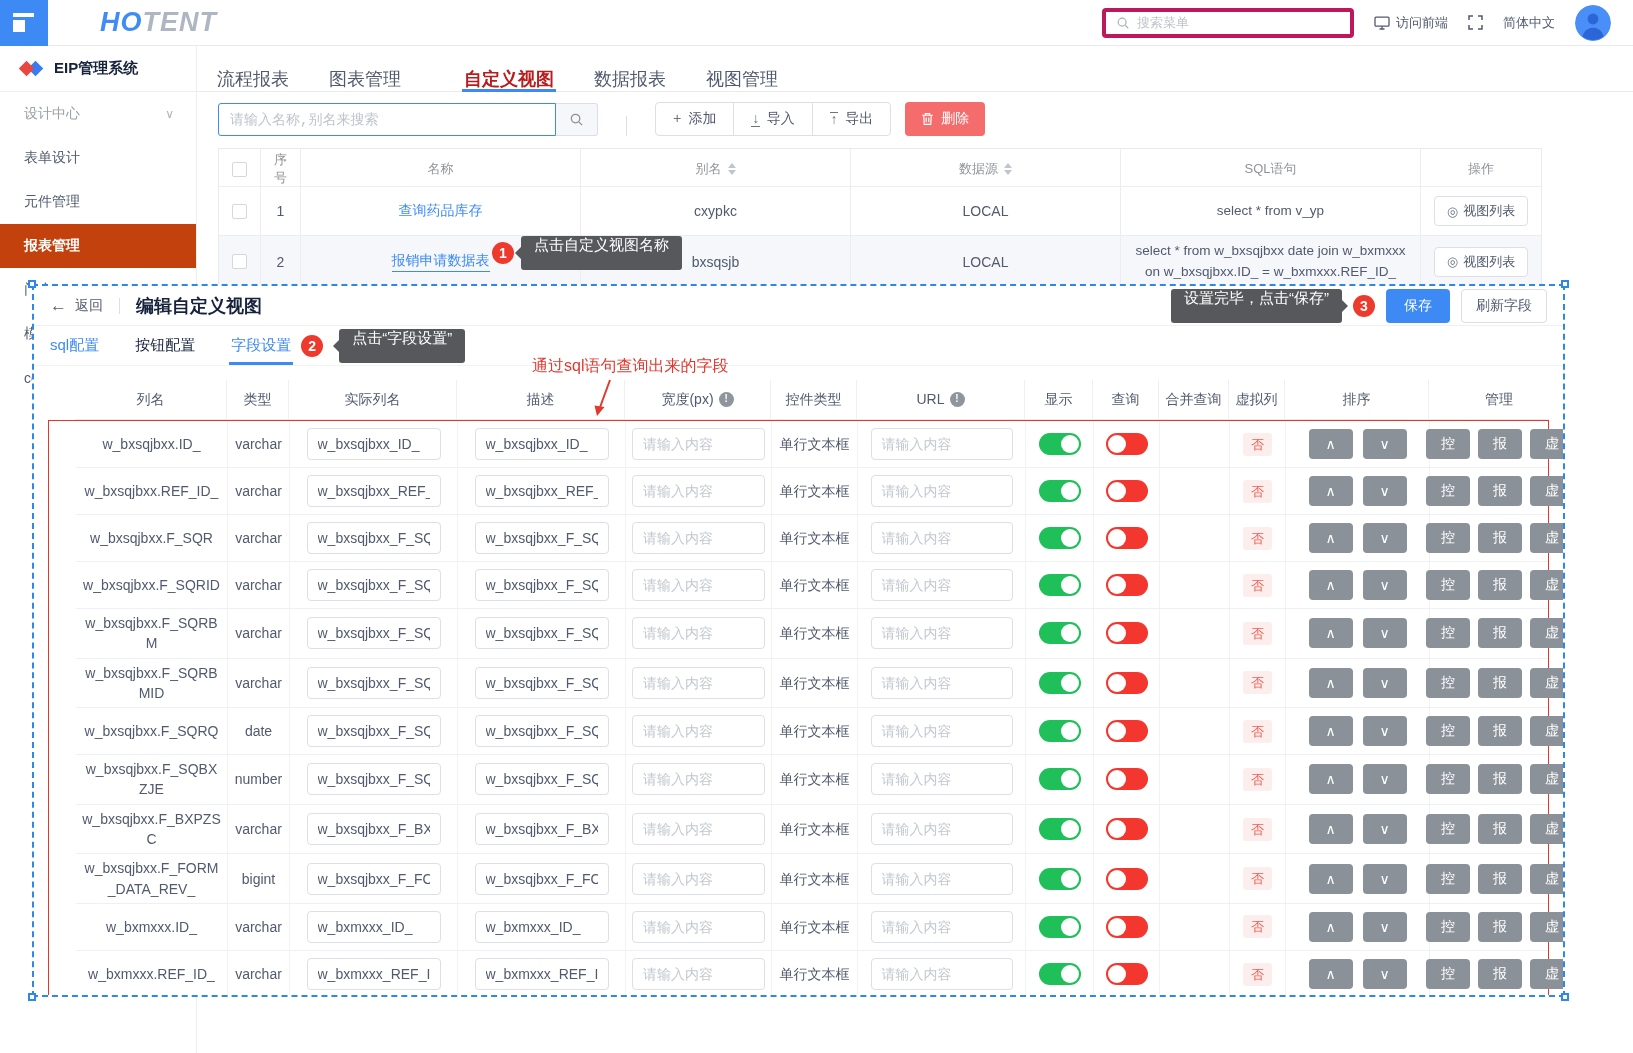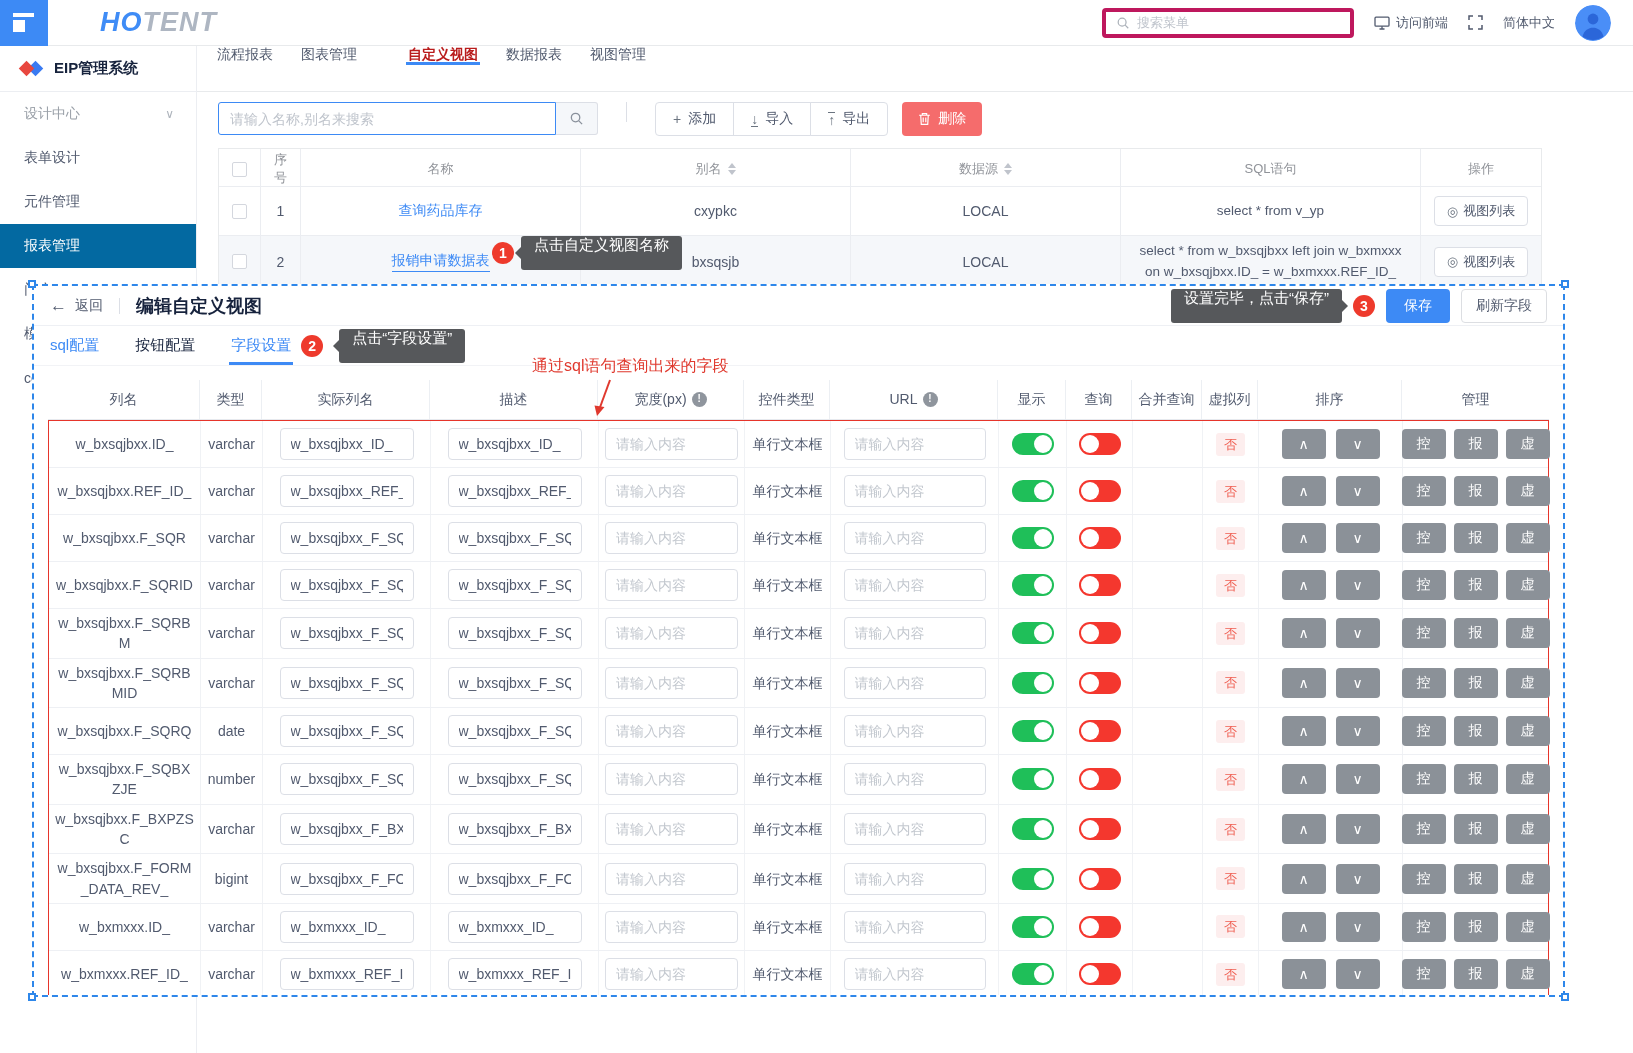--- a/index.html
+++ b/index.html
@@ -30,31 +30,31 @@
   .sys-head { height:46px; border-bottom:1px solid #eceef2; display:flex; align-items:center;
               padding-left:20px; gap:10px; font-size:15px; font-weight:700; color:#17233d; }
   .dia { position:relative; width:24px; height:18px; flex:0 0 auto; }
   .dia i { position:absolute; width:11px; height:11px; top:3px; transform:rotate(45deg); }
   .dia .db { left:10px; background:#3a7bf2; }
   .dia .dr { left:1px; background:#e8473f; }
   .side-item { height:44px; display:flex; align-items:center; padding:0 22px 0 24px; font-size:14px;
                color:#515a6e; cursor:pointer; }
   .side-item .side-chev { margin-left:auto; color:#aeb4bc; font-size:12px; }
   .side-item.muted { color:#9aa0a8; }
-  .side-item.active { background:#0369a1; color:#fff; font-weight:400; }
+  .side-item.active { background:#c2410c; color:#fff; font-weight:700; }
 
   
   .content { position:absolute; left:197px; top:46px; right:0; height:1007px; background:#fff; }
-  .rtabs { height:46px; display:flex; align-items:flex-start; padding-left:18px; gap:24px;
-           border-bottom:1px solid #e8eaec; font-size:14px; }
+  .rtabs { height:46px; display:flex; align-items:flex-end; padding-left:18px; gap:36px;
+           border-bottom:1px solid #e8eaec; font-size:18px; }
   .rtab { display:flex; align-items:center; color:#515a6e; position:relative; cursor:pointer; padding:0 2px; }
   .rtab.active { color:#b91c1c; font-weight:600;margin-left:23px; }
   .rtab.active::after { content:""; position:absolute; left:0; right:0; bottom:-1px; height:3px; background:#3d8af5; }
 
-  .toolbar { margin:10px 0 0 21px; height:34px; display:flex; align-items:flex-start; }
+  .toolbar { margin:10px 0 0 21px; height:34px; display:flex; align-items:flex-end;font-family:Liberation Mono, monospace; }
   .name-search { width:338px; height:33px; border:1px solid #3d8af5; border-radius:3px 0 0 3px;
                  padding:0 11px; font-size:14px; color:#515a6e; outline:none; font-family:inherit; }
   .name-search::placeholder { color:#bfc4cc; }
   .search-btn { width:42px; height:33px; background:#f5f7fa; border:1px solid #dcdfe6; border-left:none;
                 border-radius:0 3px 3px 0; display:flex; align-items:center; justify-content:center; cursor:pointer; }
   .vdiv { width:1px; height:20px; background:#dcdfe6; margin:0 28px; }
   .btn-group { display:flex; }
   .btn-group button { height:34px; padding:0 17px; background:#fff; border:1px solid #dcdfe6;
                       font-size:14px; color:#515a6e; display:flex; align-items:center; gap:7px;
                       cursor:pointer; font-family:inherit; }
@@ -125,21 +125,21 @@
   .ed-tab.hl { color:#3d8af5;text-align:center; }
   .ed-tab.active { color:#3d8af5; }
   .ed-tab.active::after { content:""; position:absolute; left:-2px; right:-2px; bottom:0; height:3px; background:#3d8af5; }
   .tab-badge { margin-left:10px; }
   .tab-tip { margin-left:16px; }
   .field-note { position:absolute; left:498px; top:70px; color:#e0392e; font-size:16px; z-index:3; }
   .note-arrow { position:absolute; left:556px; top:92px; z-index:3; }
 
   
   .ft-wrap { margin:14px 14px 0; }
-  .ft-grid { display:grid; grid-template-columns:152px 62px 168px 168px 146px 86px 168px 68px 66px 70px 56px 144px minmax(140px,1fr); }
+  .ft-grid { display:grid; grid-template-columns:152px 62px 168px 168px 146px 86px 168px 68px 66px 70px 56px 144px minmax(140px,1fr);margin-left:27px; }
   .ft-cell { display:flex; align-items:center; justify-content:center; border-right:1px solid #f0f2f5;
              padding:4px 6px; text-align:center; color:#515a6e; font-size:14px; word-break:break-all;
              line-height:1.45; }
   .ft-grid .ft-cell:last-child { border-right:none; }
   .ft-head { height:40px; border-bottom:1px solid #e6e9ee; }
   .ft-head .ft-cell { color:#515a6e; border-right:1px solid #eceff3; }
   .info-i { width:15px; height:15px; border-radius:50%; background:#8f959d; color:#fff; font-size:10px;
             font-weight:700; display:inline-flex; align-items:center; justify-content:center; margin-left:5px; flex:0 0 auto; }
   .ft-body { border:1px solid #e6352b; }
   .ft-row { min-height:47px; border-bottom:1px solid #eef0f4; }
@@ -332,21 +332,21 @@
           <div class="lt-grid lt-row striped">
             <div class="lt-cell">
               <span class="cb"></span>
             </div>
             <div class="lt-cell">2</div>
             <div class="lt-cell">
               <a class="lt-link u">报销申请数据表</a>
             </div>
             <div class="lt-cell">bxsqsjb</div>
             <div class="lt-cell">LOCAL</div>
-            <div class="lt-cell sql">select * from w_bxsqjbxx left join w_bxmxxx on w_bxsqjbxx.ID_ = w_bxmxxx.REF_ID_</div>
+            <div class="lt-cell sql">select * from w_bxsqjbxx date join w_bxmxxx on w_bxsqjbxx.ID_ = w_bxmxxx.REF_ID_</div>
             <div class="lt-cell">
               <button class="action-btn">
                 <span class="eye">◎</span>
                 <span>视图列表</span>
               </button>
             </div>
           </div>
         </div>
     </div>
 

